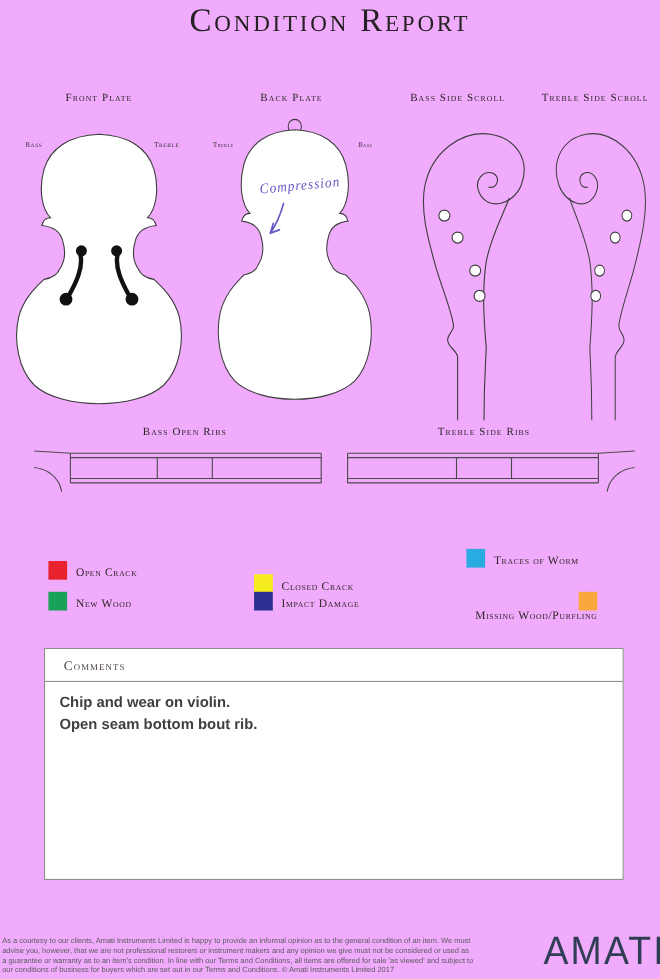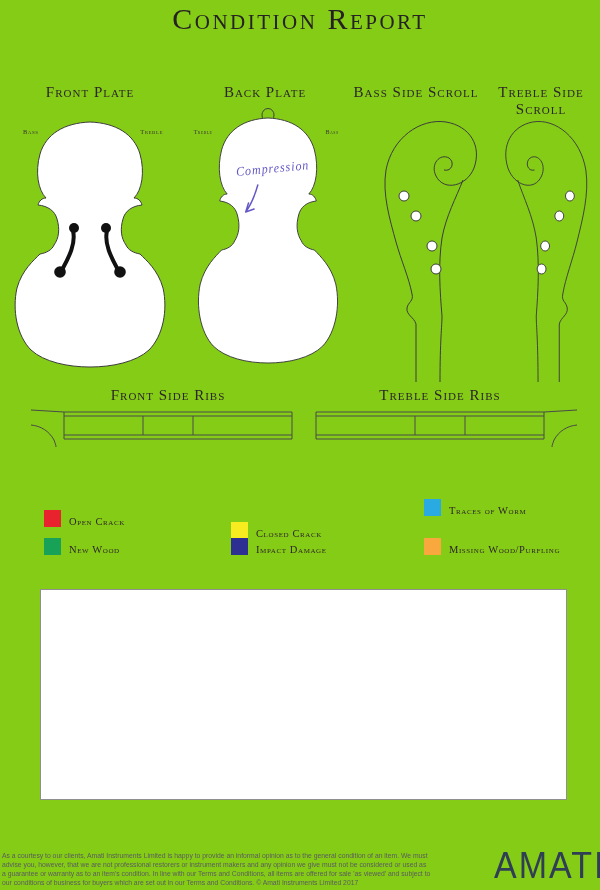--- a/index.html
+++ b/index.html
@@ -1,28 +1,28 @@
 <!DOCTYPE html>
 <html><head>
 <meta charset="utf-8">
 <style>
   * { margin:0; padding:0; box-sizing:border-box; }
   html,body { background:#ffffff; }
   .page {
-    position:relative; width:600px; height:890px; background:#84cc16;
+    position:relative; width:600px; height:890px; background:#f0abfc;
     font-family:"Liberation Serif", serif; overflow:hidden;
   }
   .title {
     position:absolute; top:2px; left:0; width:600px; text-align:center;
     font-size:30px; font-weight:500; letter-spacing:2.5px; color:#262223;
     font-variant:small-caps; font-family:"Liberation Serif", serif;
   }
   .sec-label {
     position:absolute; text-align:center; font-variant:small-caps;
-    font-size:15px; letter-spacing:1px; color:#2c2627; font-weight:500;
+    font-size:10px; letter-spacing:1px; color:#2c2627; font-weight:500;
   }
   .lbl-front  { top:84px; left:20px;  width:140px; }
   .lbl-back   { top:84px; left:195px; width:140px;text-align:center; }
   .lbl-bscroll{ top:84px; left:350px; width:132px; }
   .lbl-tscroll{ top:84px; left:475px; width:132px; }
   .lbl-bribs  { top:387px; left:98px;  width:140px; }
   .lbl-tribs  { top:387px; left:370px; width:140px; }
   svg { position:absolute; overflow:visible; }
   .svg-front  { left:6px;   top:110px; }
   .svg-back   { left:190px; top:106px; }
@@ -45,21 +45,21 @@
   .swatch { width:17px; height:17px; flex:0 0 17px; }
   .legend-label {
     margin-left:8px; font-variant:small-caps; font-size:10.5px;
     letter-spacing:.6px; color:#2f2527; font-weight:500;
   }
   .li0 { left:44px;  top:510px; }
   .li1 { left:231px; top:510px;margin-top:12px; }
   .li2 { left:424px; top:499px; }
   .li3 { left:44px;  top:538px; }
   .li4 { left:231px; top:538px; }
-  .li5 { left:424px; top:538px; }
+  .li5 { left:424px; top:538px;flex-direction:column; }
   .comments-box {
     position:absolute; left:40px; top:589px; width:527px; height:211px;
     border:1px solid #8f8f8f; background:#ffffff;
   }
   .comments-header {
     height:30px; line-height:30px; border-bottom:1px solid #8f8f8f;
     padding-left:17px; font-variant:small-caps; font-size:12px;
     letter-spacing:1px; color:#4a3f40;
   }
   .comments-body { padding:9px 13px; }
@@ -82,21 +82,21 @@
 <body>
 
 <div class="page">
 
   <h1 class="title">Condition Report</h1>
 
   <div class="sec-label lbl-front">Front Plate</div>
   <div class="sec-label lbl-back">Back Plate</div>
   <div class="sec-label lbl-bscroll">Bass Side Scroll</div>
   <div class="sec-label lbl-tscroll">Treble Side Scroll</div>
-  <div class="sec-label lbl-bribs">Front Side Ribs</div>
+  <div class="sec-label lbl-bribs">Bass Open Ribs</div>
   <div class="sec-label lbl-tribs">Treble Side Ribs</div>
 
   <svg class="svg-front" width="168" height="266" viewBox="0 0 168 266">
     <text class="corner-lbl" x="17" y="24" text-anchor="start">Bass</text>
     <text class="corner-lbl" x="157" y="24" text-anchor="end">Treble</text>
     <path class="outline" d="M84,12
       C110,13 128,24 134,44 C139,62 136,80 128,88 C132,88 135,91 136,95
       C126,96 119,101 117,109 C114,119 115,128 120,135 C122,140 128,143 134,144
       C140,150 152,160 157,178 C162,200 157,226 143,240 C130,252 106,257 84,257
       C62,257 38,252 25,240 C11,226 6,200 11,178 C16,160 28,150 34,144
@@ -196,21 +196,24 @@
   <div class="legend-item li4">
     <span class="swatch" style="background-color: rgb(45, 48, 146);"></span>
     <span class="legend-label">Impact Damage</span>
   </div>
   <div class="legend-item li5">
     <span class="swatch" style="background-color: rgb(248, 168, 60);"></span>
     <span class="legend-label">Missing Wood/Purfling</span>
   </div>
 
   <div class="comments-box">
+    <div class="comments-header">Comments</div>
     <div class="comments-body">
+      <div class="comment-line">Chip and wear on violin.</div>
+      <div class="comment-line">Open seam bottom bout rib.</div>
     </div>
   </div>
 
   <div class="footer-legal">
     <div>As a courtesy to our clients, Amati Instruments Limited is happy to provide an informal opinion as to the general condition of an item. We must</div>
     <div>advise you, however, that we are not professional restorers or instrument makers and any opinion we give must not be considered or used as</div>
     <div>a guarantee or warranty as to an item's condition. In line with our Terms and Conditions, all items are offered for sale 'as viewed' and subject to</div>
     <div>our conditions of business for buyers which are set out in our Terms and Conditions. © Amati Instruments Limited 2017</div>
   </div>
   <div class="logo">AMATI</div>

